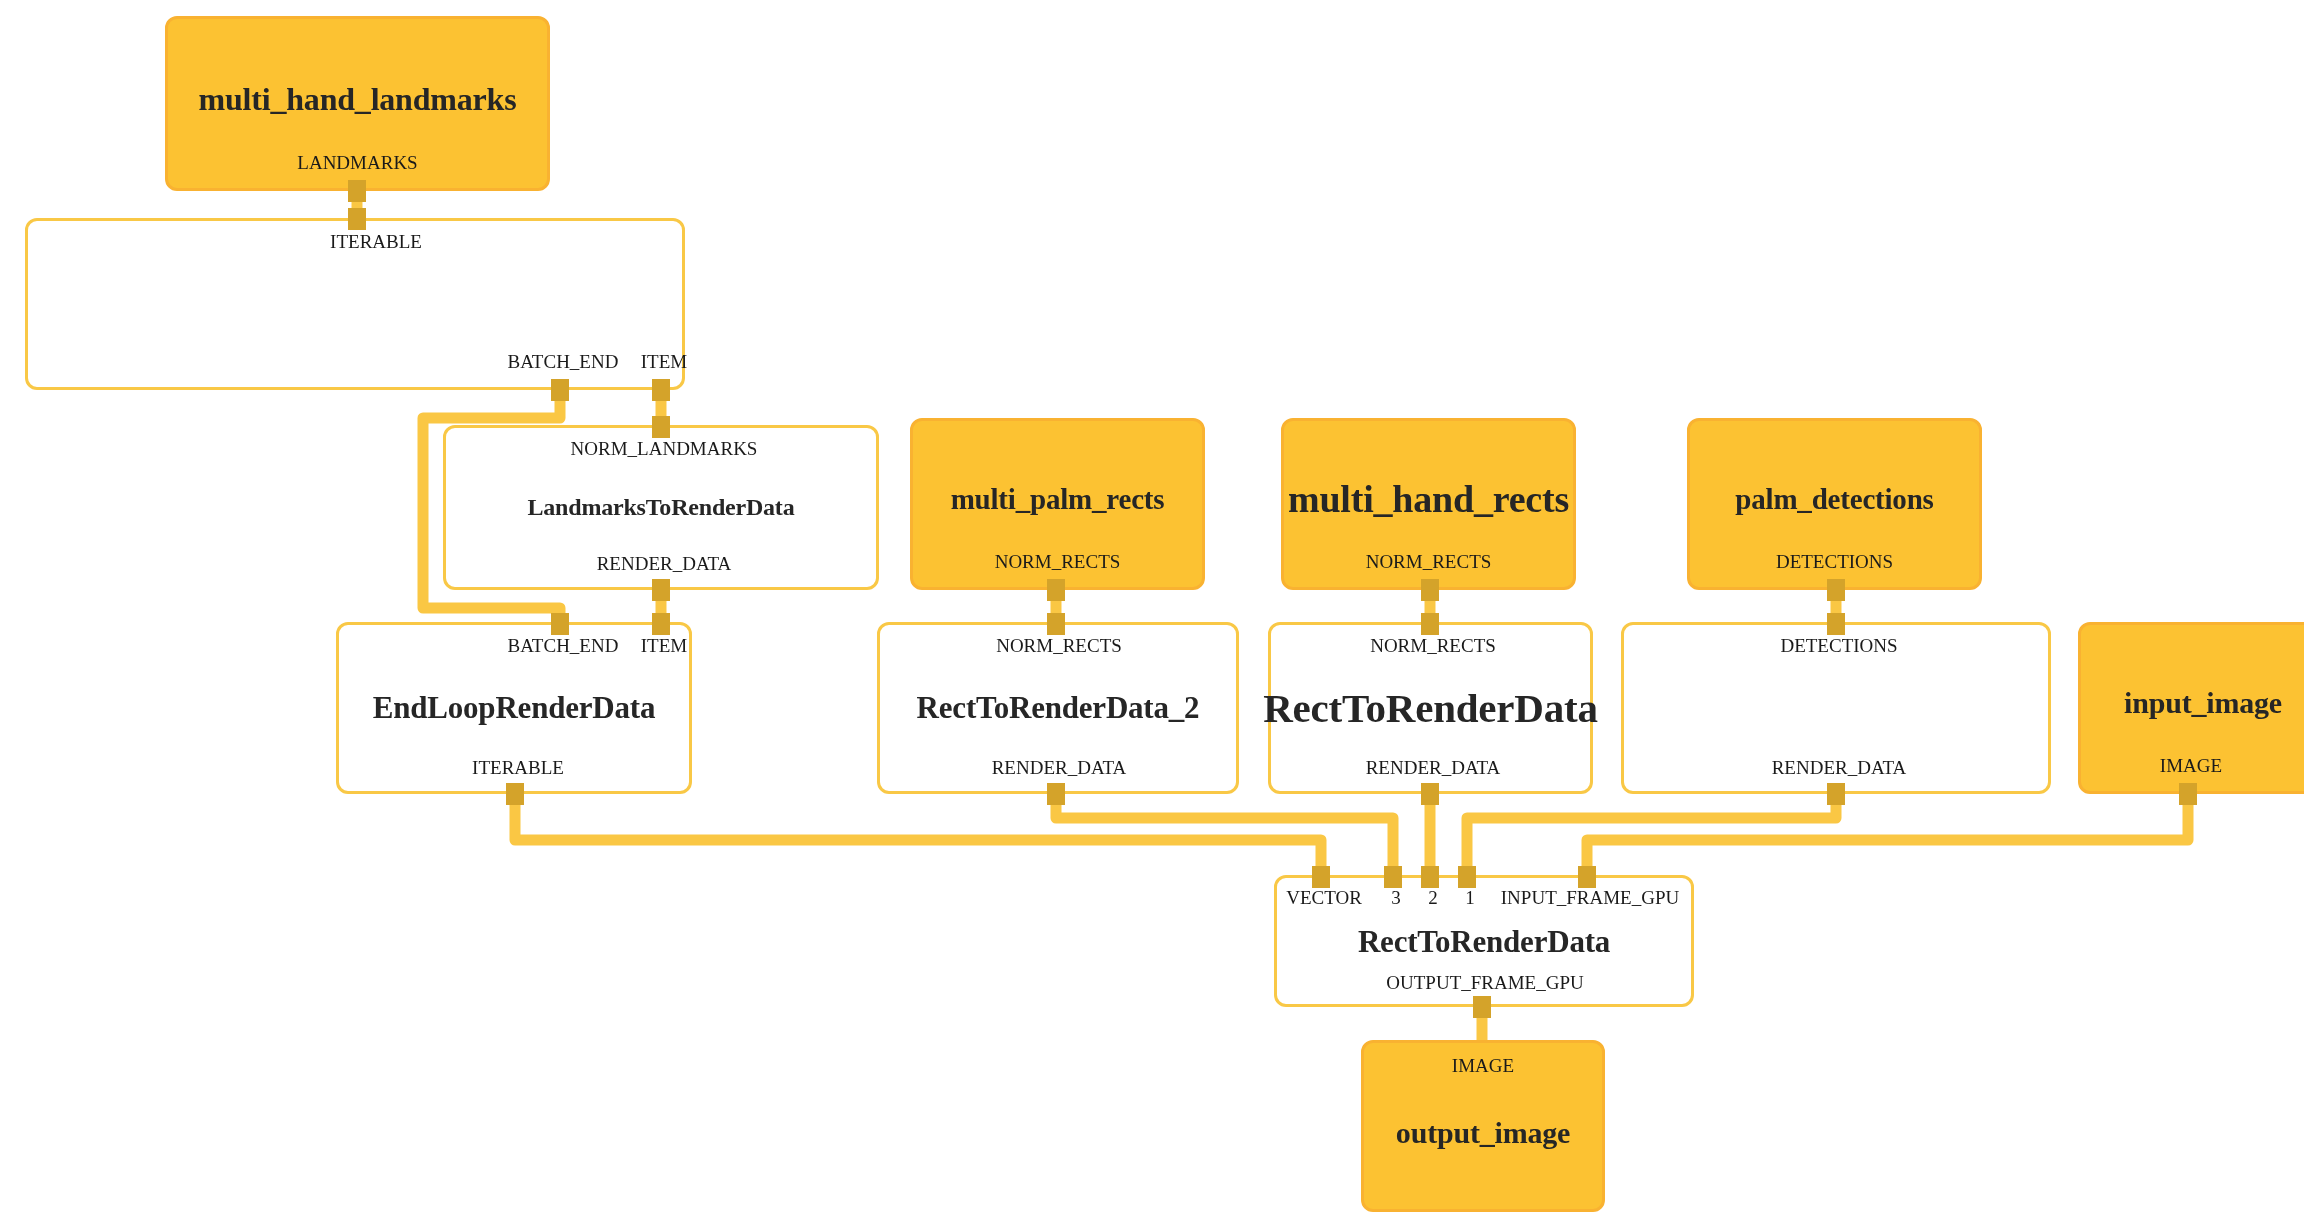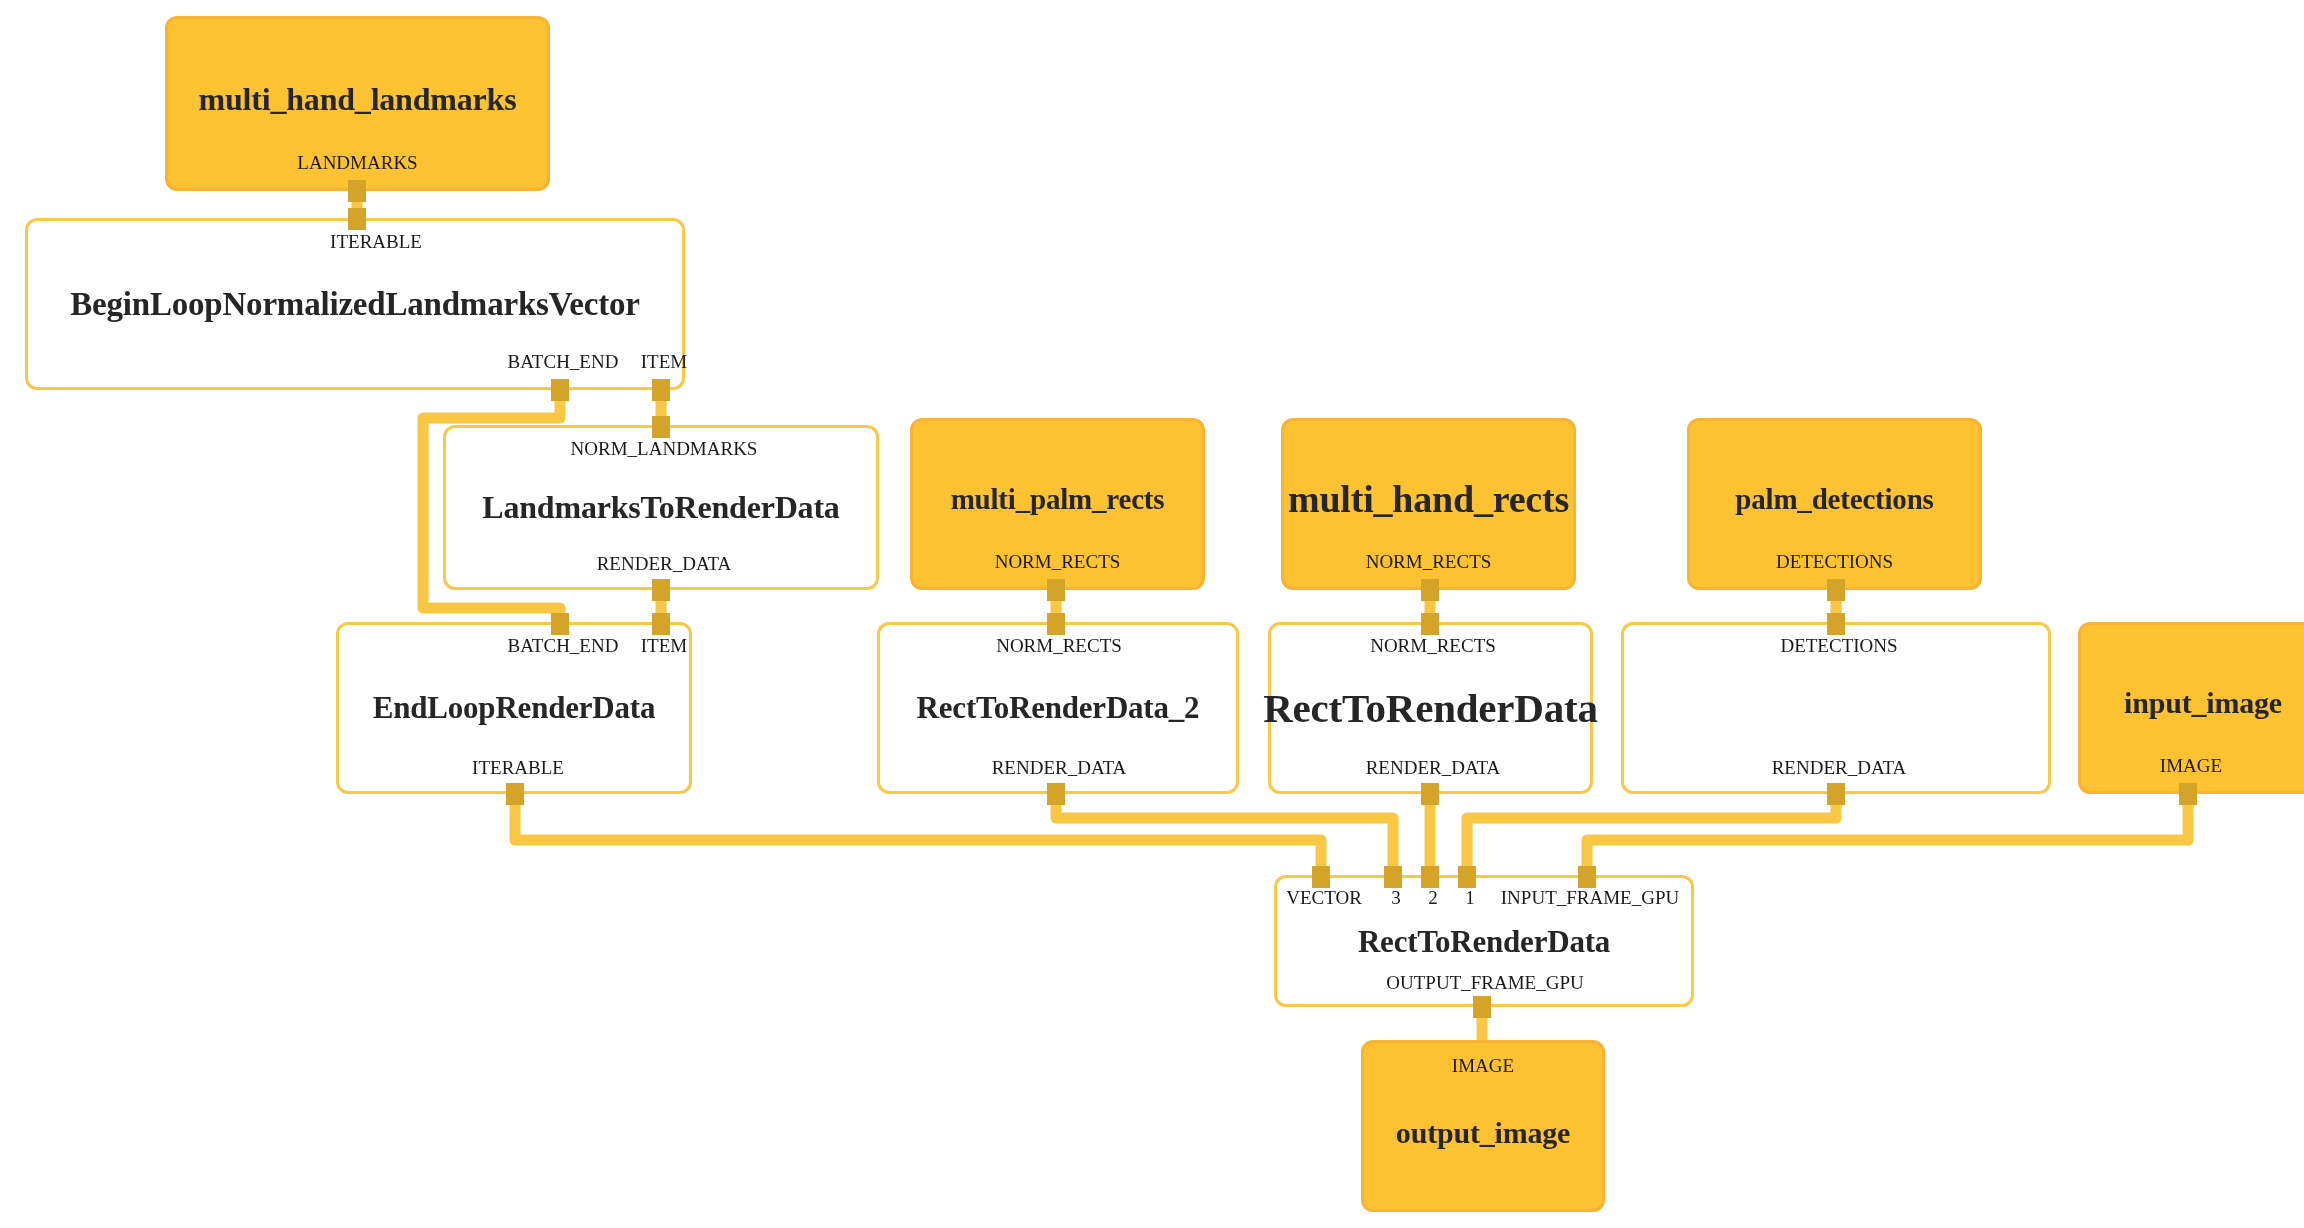--- a/index.html
+++ b/index.html
@@ -92,31 +92,30 @@
     </g>
   </svg>
 
   <div class="node stream" style="left:156px; top:16px; width:385px; height:175px;">
     <div class="node-title" style="font-size:32px; margin-top:-8px;">multi_hand_landmarks</div>
     <div style="position:absolute; left:50%; bottom:14px; transform:translateX(-50%); font-size:19px; color:#1a1a1a; white-space:nowrap;">LANDMARKS</div>
   </div>
   <div class="port-sq" style="left:348px; top:180px;"></div>
 
   <div class="node calc" style="left:16px; top:218px; width:660px; height:172px;">
-    <div class="node-title" style="font-size:33px;">BeginLoopNormalizedLandmarksVector</div>
     <div style="position:absolute; left:348px; top:10px; transform:translateX(-50%); font-size:19px; color:#1a1a1a; white-space:nowrap;">ITERABLE</div>
     <div style="position:absolute; left:535px; bottom:14px; transform:translateX(-50%); font-size:19px; color:#1a1a1a; white-space:nowrap;">BATCH_END</div>
     <div style="position:absolute; left:636px; bottom:14px; transform:translateX(-50%); font-size:19px; color:#1a1a1a; white-space:nowrap;">ITEM</div>
   </div>
   <div class="port-sq" style="left:348px; top:208px;"></div>
   <div class="port-sq" style="left:551px; top:379px;"></div>
   <div class="port-sq" style="left:652px; top:379px;"></div>
 
   <div class="node calc" style="left:434px; top:425px; width:436px; height:165px;">
-    <div class="node-title" style="font-size:32px;">LandmarksToRenderData</div>
+    <div class="node-title" style="font-size:24px;">LandmarksToRenderData</div>
     <div style="position:absolute; left:218px; top:10px; transform:translateX(-50%); font-size:19px; color:#1a1a1a; white-space:nowrap;text-align:center;">NORM_LANDMARKS</div>
     <div style="position:absolute; left:218px; bottom:12px; transform:translateX(-50%); font-size:19px; color:#1a1a1a; white-space:nowrap;">RENDER_DATA</div>
   </div>
   <div class="port-sq" style="left:652px; top:416px;"></div>
   <div class="port-sq" style="left:652px; top:579px;"></div>
 
   <div class="node calc" style="left:327px; top:622px; width:356px; height:172px;">
     <div class="node-title" style="font-size:31px;">EndLoopRenderData</div>
     <div style="position:absolute; left:224px; top:10px; transform:translateX(-50%); font-size:19px; color:#1a1a1a; white-space:nowrap;">BATCH_END</div>
     <div style="position:absolute; left:325px; top:10px; transform:translateX(-50%); font-size:19px; color:#1a1a1a; white-space:nowrap;">ITEM</div>

